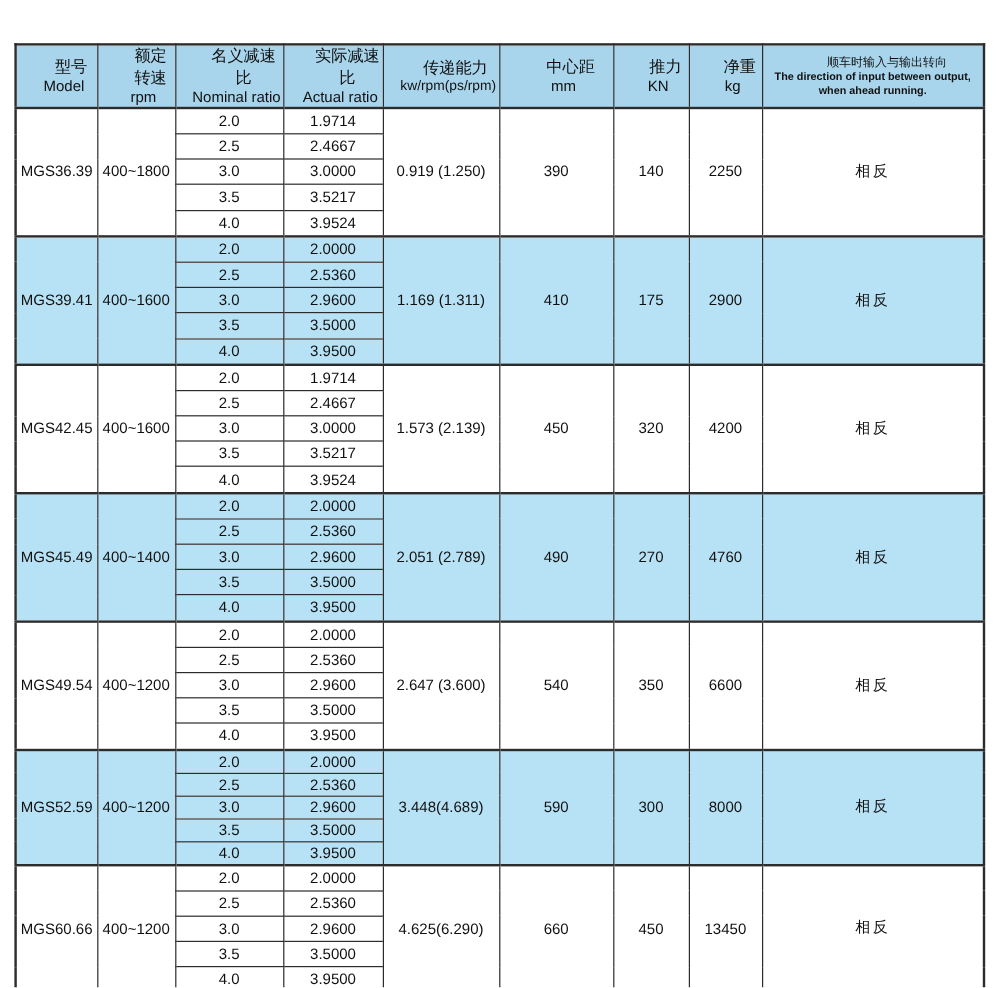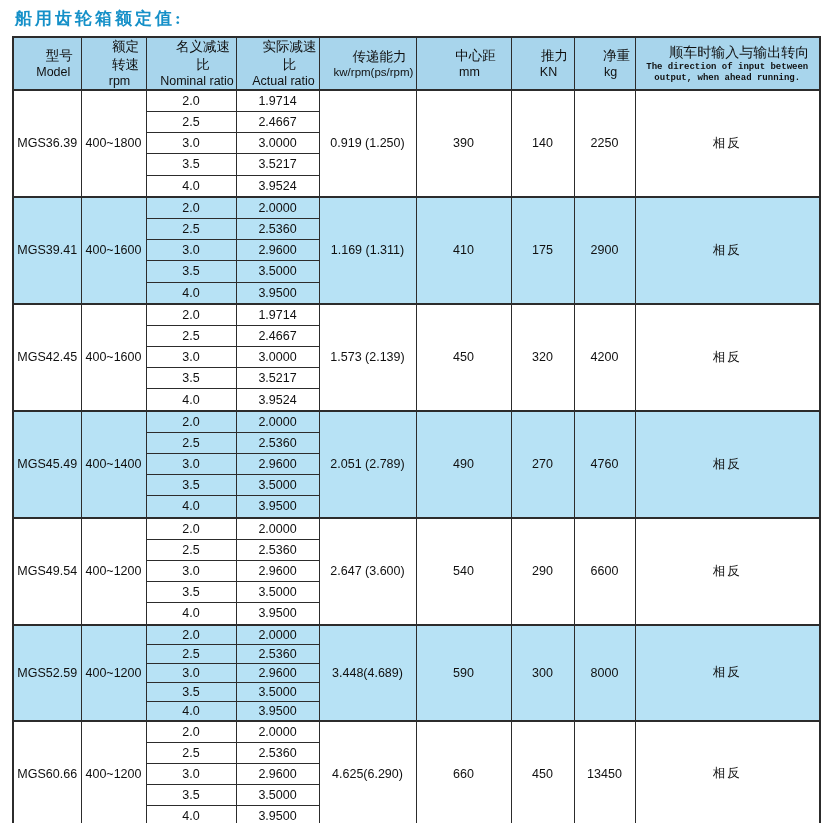--- a/index.html
+++ b/index.html
@@ -40,33 +40,32 @@
     font-weight:normal;
   }
   thead .zh{
     font-family:"Liberation Serif", serif;
     font-size:13.5px;line-height:1.35;color:#101010;margin-left:24px;
   }
   thead .en{
     font-size:12.5px;font-weight:normal;line-height:1.15;color:#101010;padding-left:12px;
   }
   thead th.capacity-h .en{font-size:11.5px;text-align:center;}
-  thead th.dir-h .zh{font-size:14px;line-height:1.3;}
-  thead th.dir-h .en{font-size:9px;font-weight:bold;line-height:1.2;padding:0 4px;font-family:Liberation Mono, monospace;}
+  thead th.dir-h .zh{font-size:10px;line-height:1.3;}
+  thead th.dir-h .en{font-size:9px;font-weight:bold;line-height:1.2;padding:0 4px;}
   tbody td{font-size:12.5px;height:20.2px;color:#101010;}
   tbody tr.block-start td{border-top:2px solid var(--border);}
   tbody tr.hl td{background:var(--alt-bg);}
   tbody tr.compact td{height:18px;}
   td.direction{font-family:Liberation Mono, monospace;letter-spacing:2px;}
 </style>
 </head>
 <body>
 
 <div class="page">
-  <div class="title">船用齿轮箱额定值:</div>
 
   <table class="spec">
     <colgroup>
       <col style="width:68px">
         <col style="width:65px">
         <col style="width:90px">
       <col style="width:83px">
         <col style="width:97px">
         <col style="width:95px">
       <col style="width:63px">
@@ -222,21 +221,21 @@
           <td>4.0</td>
           <td>3.9500</td>
         </tr>
         <tr class="block-start">
           <td rowspan="5">MGS49.54</td>
           <td rowspan="5">400~1200</td>
           <td>2.0</td>
           <td>2.0000</td>
           <td rowspan="5">2.647 (3.600)</td>
           <td rowspan="5">540</td>
-          <td rowspan="5">290</td>
+          <td rowspan="5">350</td>
           <td rowspan="5">6600</td>
           <td rowspan="5" class="direction">相反</td>
         </tr>
         <tr>
           <td>2.5</td>
           <td>2.5360</td>
         </tr>
         <tr>
           <td>3.0</td>
           <td>2.9600</td>

